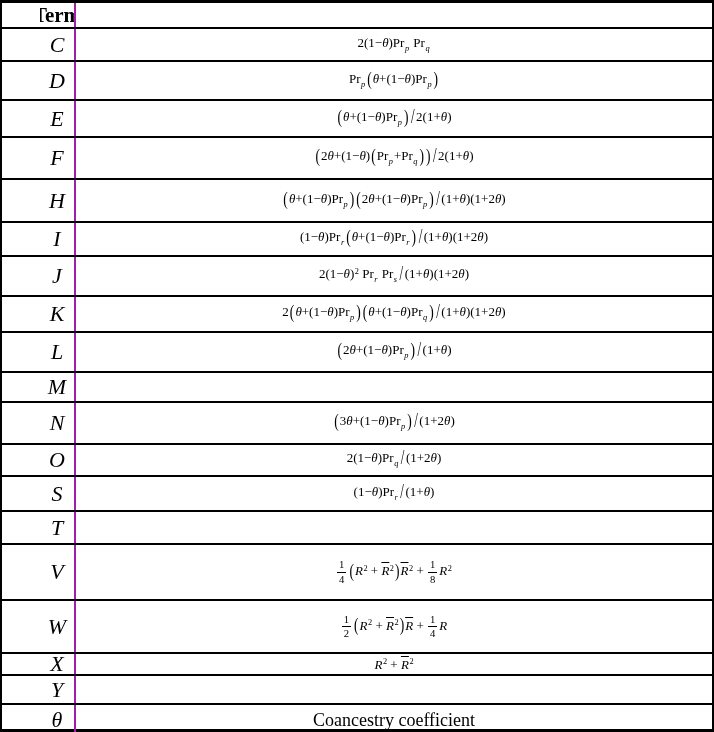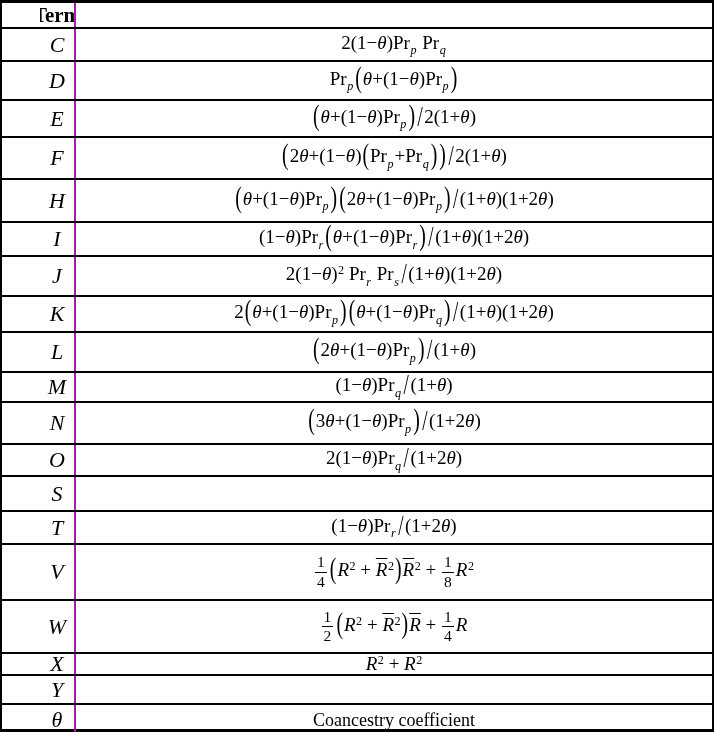--- a/index.html
+++ b/index.html
@@ -46,21 +46,21 @@
     font-weight: bold;
     font-size: 21px;
     font-style: normal;
   }
 
   
   .cell.term .math { font-size: 22px; }
 
   
   .math {
-    font-size: 19px;
+    font-size: 13px;
     white-space: nowrap;
     line-height: 1;
     display: inline-block;
   }
   .math .it  { font-style: italic; }
   .math .rm  { font-style: normal; }
   .math .sub { font-size: 64%; font-style: italic; vertical-align: -0.45em; margin: 0 1px 0 0.5px; }
   .math .sup { font-size: 64%; vertical-align: 0.5em; margin-left: 0.5px; }
   .math .bar { font-style: italic; text-decoration: overline; }
   .math .bigp {
@@ -159,47 +159,44 @@
     <div class="cell term">
             <span class="math"><span class="it">L</span></span>
           </div>
     <div class="cell formula">
             <span class="math"><span class="bigp">(</span><span>2</span><span class="it">θ</span><span>+</span><span>(</span><span>1</span><span>−</span><span class="it">θ</span><span>)</span><span class="rm">Pr</span><span class="sub">p</span><span class="bigp">)</span><span class="slash">/</span><span>(</span><span>1</span><span>+</span><span class="it">θ</span><span>)</span></span>
           </div>
   </div><div class="row" style="height: 30px;">
     <div class="cell term">
             <span class="math"><span class="it">M</span></span>
           </div>
-    <div class="cell formula">
-            <span class="math"><span>(</span><span>1</span><span>−</span><span class="it">θ</span><span>)</span><span class="rm">Pr</span><span class="sub">q</span><span class="slash">/</span><span>(</span><span>1</span><span>+</span><span class="it">θ</span><span>)</span></span>
-          </div>
   </div><div class="row" style="height: 42px;">
     <div class="cell term">
             <span class="math"><span class="it">N</span></span>
           </div>
     <div class="cell formula">
             <span class="math"><span class="bigp">(</span><span>3</span><span class="it">θ</span><span>+</span><span>(</span><span>1</span><span>−</span><span class="it">θ</span><span>)</span><span class="rm">Pr</span><span class="sub">p</span><span class="bigp">)</span><span class="slash">/</span><span>(</span><span>1</span><span>+</span><span>2</span><span class="it">θ</span><span>)</span></span>
           </div>
   </div><div class="row" style="height: 32px;">
     <div class="cell term">
             <span class="math"><span class="it">O</span></span>
           </div>
     <div class="cell formula">
             <span class="math"><span>2</span><span>(</span><span>1</span><span>−</span><span class="it">θ</span><span>)</span><span class="rm">Pr</span><span class="sub">q</span><span class="slash">/</span><span>(</span><span>1</span><span>+</span><span>2</span><span class="it">θ</span><span>)</span></span>
           </div>
   </div><div class="row" style="height: 35px;">
     <div class="cell term">
             <span class="math"><span class="it">S</span></span>
           </div>
+    <div class="cell formula">
+            <span class="math"><span>(</span><span>1</span><span>−</span><span class="it">θ</span><span>)</span><span class="rm">Pr</span><span class="sub">r</span><span class="slash">/</span><span>(</span><span>1</span><span>+</span><span class="it">θ</span><span>)</span></span>
+          </div>
   </div><div class="row" style="height: 33px;">
     <div class="cell term">
             <span class="math"><span class="it">T</span></span>
-          </div>
-    <div class="cell formula">
-            <span class="math"><span>(</span><span>1</span><span>−</span><span class="it">θ</span><span>)</span><span class="rm">Pr</span><span class="sub">r</span><span class="slash">/</span><span>(</span><span>1</span><span>+</span><span>2</span><span class="it">θ</span><span>)</span></span>
           </div>
   </div><div class="row" style="height: 56px;">
     <div class="cell term">
             <span class="math"><span class="it">V</span></span>
           </div>
     <div class="cell formula">
             <span class="math"><span class="frac">
                 <span class="num">1</span>
                 <span class="den">4</span>
               </span><span class="bigp">(</span><span class="it">R</span><span class="sup">2</span><span> </span><span>+</span><span> </span><span class="bar">R</span><span class="sup">2</span><span class="bigp">)</span><span class="bar">R</span><span class="sup">2</span><span> </span><span>+</span><span> </span><span class="frac">

